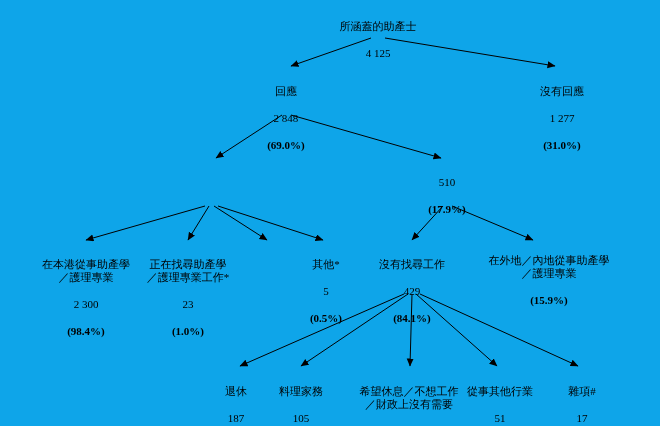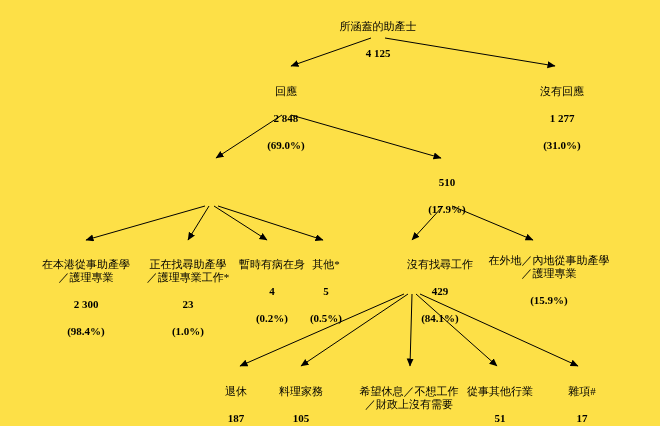--- a/index.html
+++ b/index.html
@@ -1,37 +1,37 @@
 <!DOCTYPE html>
 <html><head>
 <meta charset="utf-8">
 <title></title>
 <style>
   html,body { margin:0; padding:0; background:#ffffff; }
   .canvas {
     position:relative;
     width:660px; height:426px;
-    background:#fde047;
+    background:#0ea5e9;
     font-family:"Liberation Serif","DejaVu Serif",serif;
     overflow:hidden;
   }
   .edges { position:absolute; left:0; top:0; width:660px; height:426px; }
   .edges line { stroke:#000000; stroke-width:1; }
   .node {
     position:absolute;
     transform:translateX(-50%);
     text-align:center;
     color:#000000;
     font-size:11px;
     line-height:13.5px;
     width:max-content;
     white-space:pre-line;
   }
   .node .label { font-weight:normal; }
-  .node .value { font-weight:bold; }
+  .node .value { font-weight:normal; }
   .node .pct   { font-weight:bold; }
 </style>
 </head>
 <body>
 
 <div class="canvas">
 
   <svg class="edges" viewBox="0 0 660 426" xmlns="http://www.w3.org/2000/svg">
     <defs>
       <marker id="ah" markerWidth="10" markerHeight="8" refX="7.5" refY="3.5" orient="auto">
@@ -85,33 +85,28 @@
     <div class="pct">(98.4%)</div>
   </div>
 
   <div class="node" style="left:188px; top:244px;">
     <div class="label">正在找尋助產學
 ／護理專業工作*</div>
     <div class="value">23</div>
     <div class="pct">(1.0%)</div>
   </div>
 
-  <div class="node" style="left:272px; top:244px;">
-    <div class="label">暫時有病在身</div>
-    <div class="value">4</div>
-    <div class="pct">(0.2%)</div>
-  </div>
 
   <div class="node" style="left:326px; top:244px;">
     <div class="label">其他*</div>
     <div class="value">5</div>
     <div class="pct">(0.5%)</div>
   </div>
 
-  <div class="node" style="left:412px; top:244px;margin-left:28px;">
+  <div class="node" style="left:412px; top:244px;">
     <div class="label">沒有找尋工作</div>
     <div class="value">429</div>
     <div class="pct">(84.1%)</div>
   </div>
 
   <div class="node" style="left:549px; top:240px;">
     <div class="label">在外地／內地從事助產學
 ／護理專業</div>
     <div class="pct">(15.9%)</div>
   </div>

